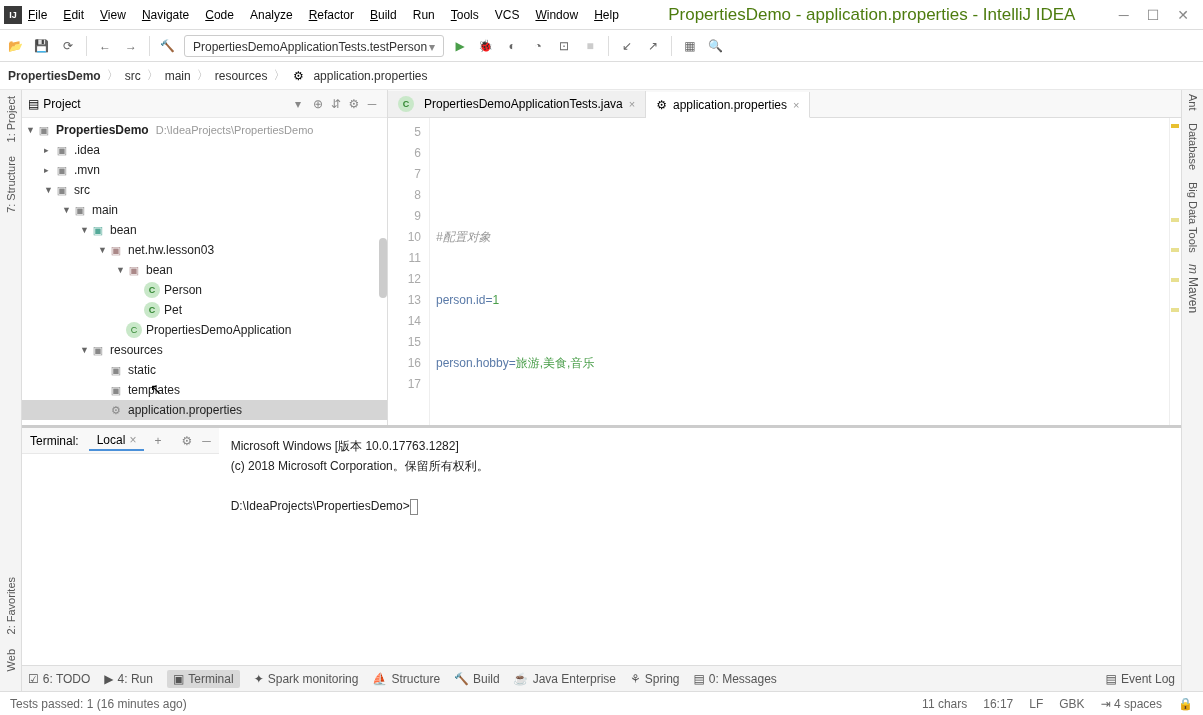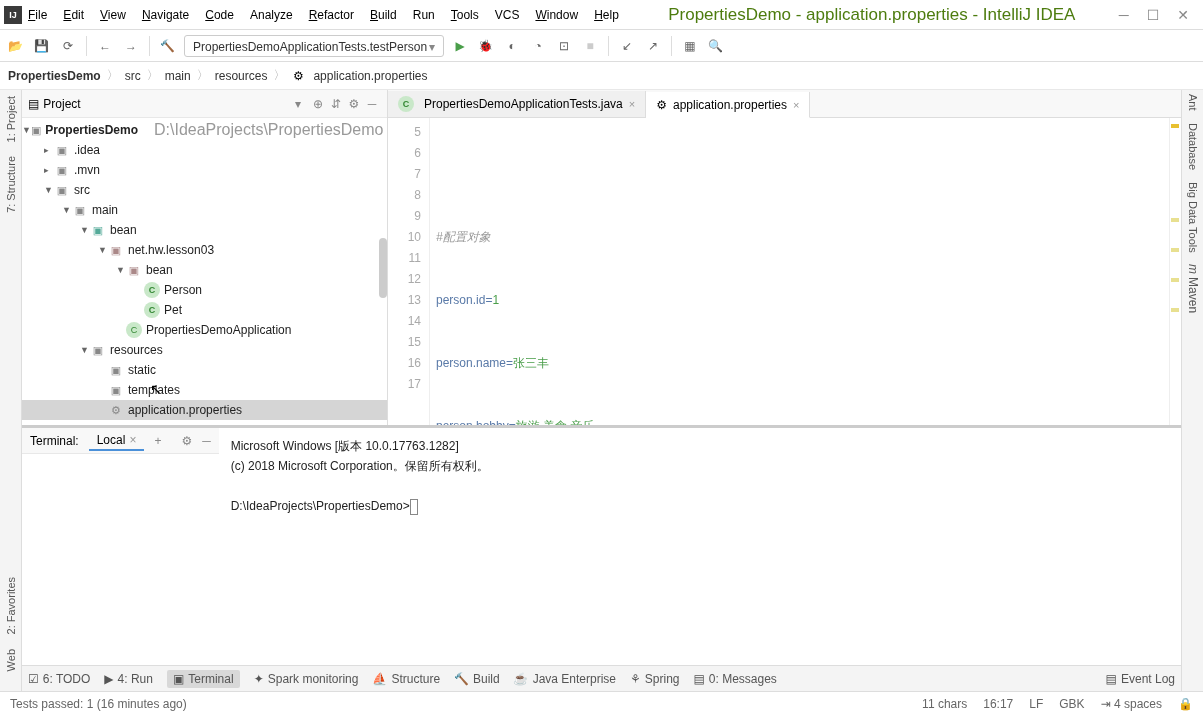--- a/index.html
+++ b/index.html
@@ -41,21 +41,21 @@
 .tri { width:10px; color:#666; font-size:9px; }
 .ticon { width:16px; height:16px; margin-right:4px; display:inline-flex; align-items:center; justify-content:center; font-size:11px;}
 .ticon.folder { color:#888; }
 .ticon.pkg { color:#a88; }
 .ticon.cls { background:#c9e8c9; border-radius:50%; color:#338833; font-size:9px; font-weight:bold;}
 .ticon.app { background:#c9e8c9; border-radius:50%; color:#338833; font-size:9px;}
 .ticon.res { color:#888; }
 .ticon.prop { color:#888; }
 .tlabel { font-size:12px; color:#222; white-space:nowrap;}
 .tlabel.bold { font-weight:bold; }
-.tlabel.dim { color:#999; margin-left:16px; font-size:16px;}
+.tlabel.dim { color:#999; margin-left:7px; font-size:11px;}
 .editor-panel { flex:1; display:flex; flex-direction:column; background:#fff; overflow:hidden; position:relative;}
 .tabbar { height:28px; display:flex; align-items:flex-end; border-bottom:1px solid #ddd; background:#f8f8f8;}
 .tab { height:26px; padding:0 10px; display:flex; align-items:center; gap:6px; border-right:1px solid #ddd; cursor:pointer; background:#f0f0f0;}
 .tab.active { background:#fff; border-bottom:1px solid #fff; margin-bottom:-1px;}
 .tab-close { color:#999; font-size:11px;}
 .editor-body { flex:1; display:flex; overflow:hidden; font-family: Consolas, monospace; font-size:13px;}
 .gutter { width:42px; background:#fff; border-right:1px solid #eee; text-align:right; padding:4px 8px 0 0; color:#aaa; line-height:21px;}
 .code { flex:1; padding:4px 0 0 6px; line-height:21px; white-space:pre; }
 .code-line { height:21px; }
 .comment { color:#999; font-style:italic;}
@@ -287,21 +287,20 @@
               <div>13</div>
               <div>14</div>
               <div>15</div>
               <div>16</div>
               <div>17</div>
           </div>
           <div class="code">
             <div class="code-line"></div>
             <div class="code-line"><span class="comment">#配置对象</span></div>
             <div class="code-line"><span class="key">person.id</span><span class="eq">=</span><span class="val">1</span></div>
-            <div class="code-line"><span class="key">person.name</span><span class="eq">=</span><span class="val">张三丰</span></div>
             <div class="code-line"><span class="key">person.hobby</span><span class="eq">=</span><span class="val">旅游,美食,音乐</span></div>
             
             
             
             
             
             
             
             
           </div>

